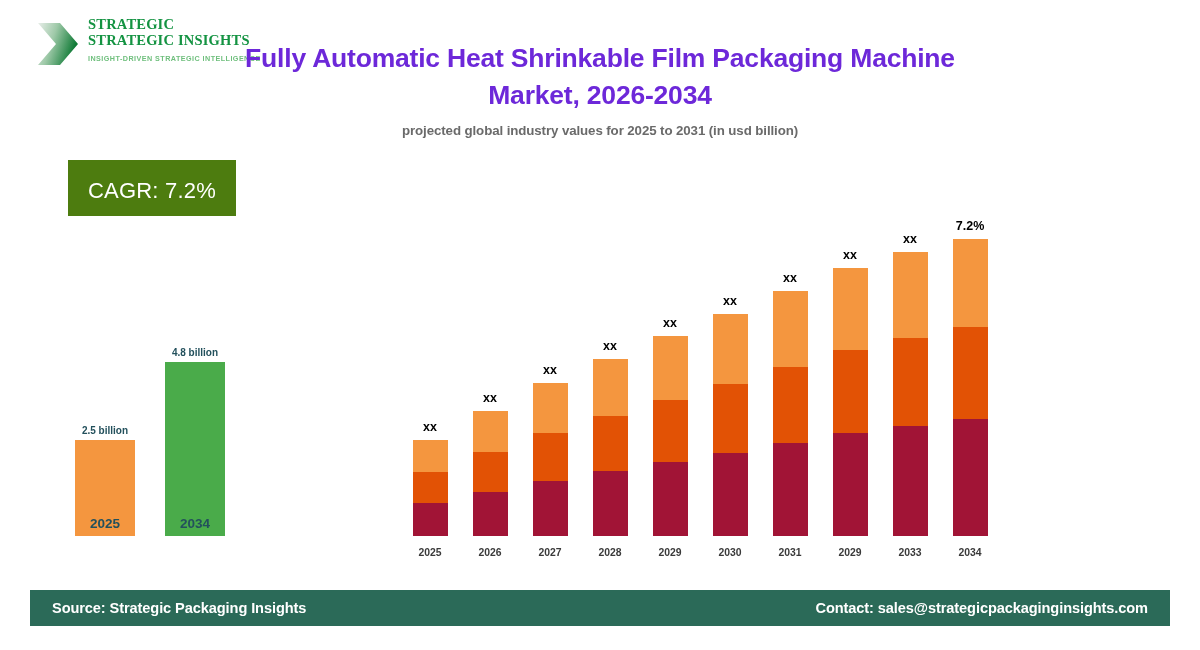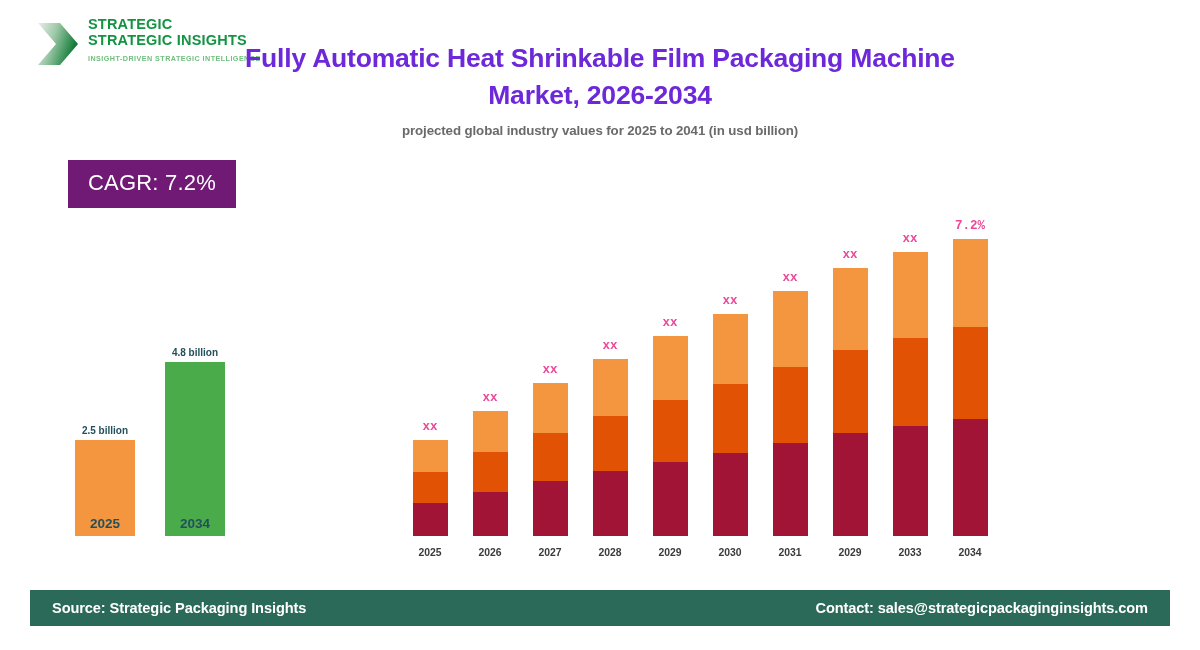--- a/index.html
+++ b/index.html
@@ -11,43 +11,43 @@
     overflow:hidden;
     -webkit-font-smoothing:antialiased;
   }
 
   
   #logo-block{position:absolute;left:30px;top:16px;width:230px;height:60px;}
   #logo-chevron{position:absolute;left:2px;top:2px;width:52px;height:52px;}
   #logo-text{position:absolute;left:58px;top:1px;}
   .logo-line{
     font-size:14.5px;font-weight:bold;letter-spacing:0.2px;
-    color:#149342;line-height:15.5px;white-space:nowrap;
+    color:#149342;line-height:15.5px;white-space:nowrap;font-family:Liberation Serif, serif;
   }
   #logo-tagline{
     margin-top:6px;font-size:7.2px;font-weight:bold;letter-spacing:0.45px;
     color:#6fbf7d;white-space:nowrap;
   }
 
   
   #title-block{position:absolute;left:240px;top:40px;width:720px;text-align:center;}
   #chart-title{
     font-size:26.5px;font-weight:600;color:#6d28d9;
     line-height:37px;letter-spacing:-0.2px;
   }
   #chart-subtitle{
     margin-top:9px;font-size:13.3px;font-weight:600;color:#6a6a6a;
     letter-spacing:-0.1px;
   }
 
   
   #cagr-badge{
     position:absolute;left:68px;top:160px;
-    background:#701a75;color:#ffffff;
-    padding:10px 20px 12px 20px;
+    background:#4d7c0f;color:#ffffff;
+    padding:18px 20px 12px 20px;
     font-size:22px;font-weight:500;letter-spacing:0.2px;
     white-space:nowrap;
   }
 
   
   #compare-chart{position:absolute;left:60px;top:300px;width:220px;height:270px;}
   .cmp-col{position:absolute;bottom:34px;width:90px;}
   .cmp-bar{width:60px;margin:0 auto;}
   .cmp-value{
     position:absolute;width:100%;text-align:center;
@@ -58,21 +58,21 @@
     font-size:13.5px;font-weight:bold;color:#23505c;
   }
 
   
   #stacked-chart{position:absolute;left:400px;top:190px;width:620px;height:370px;}
   .stk-col{position:absolute;bottom:0;width:60px;}
   .stk-bar{position:absolute;bottom:24px;left:13px;width:35px;}
   .stk-seg{width:100%;display:block;}
   .stk-label{
     position:absolute;left:0;width:60px;text-align:center;
-    font-size:12.5px;font-weight:bold;color:#ec4899;font-family:Liberation Mono, monospace;
+    font-size:12.5px;font-weight:bold;color:#000000;
   }
   .stk-label.plain{font-weight:600;font-size:12.5px;}
   .stk-year{
     position:absolute;bottom:2px;left:0;width:60px;text-align:center;
     font-size:10.4px;font-weight:bold;color:#3a3a3a;
   }
 
   
   #footer-bar{
     position:absolute;left:30px;bottom:24px;width:1140px;height:36px;
@@ -105,21 +105,21 @@
   </div>
   <div id="logo-text">
     <div class="logo-line">STRATEGIC</div>
     <div class="logo-line">STRATEGIC INSIGHTS</div>
     <div id="logo-tagline">INSIGHT-DRIVEN STRATEGIC INTELLIGENCE</div>
   </div>
 </div>
 
 <div id="title-block">
   <div id="chart-title">Fully Automatic Heat Shrinkable Film Packaging Machine Market, 2026-2034</div>
-  <div id="chart-subtitle">projected global industry values for 2025 to 2041 (in usd billion)</div>
+  <div id="chart-subtitle">projected global industry values for 2025 to 2031 (in usd billion)</div>
 </div>
 
 <div id="cagr-badge">CAGR: 7.2%</div>
 
 <div id="compare-chart">
   <div class="cmp-col" style="left:0px;">
     <div class="cmp-value" style="bottom:100px;">2.5 billion</div>
     <div class="cmp-bar" style="height:96px;background:#f4963f;"></div>
     <div class="cmp-year">2025</div>
   </div>

